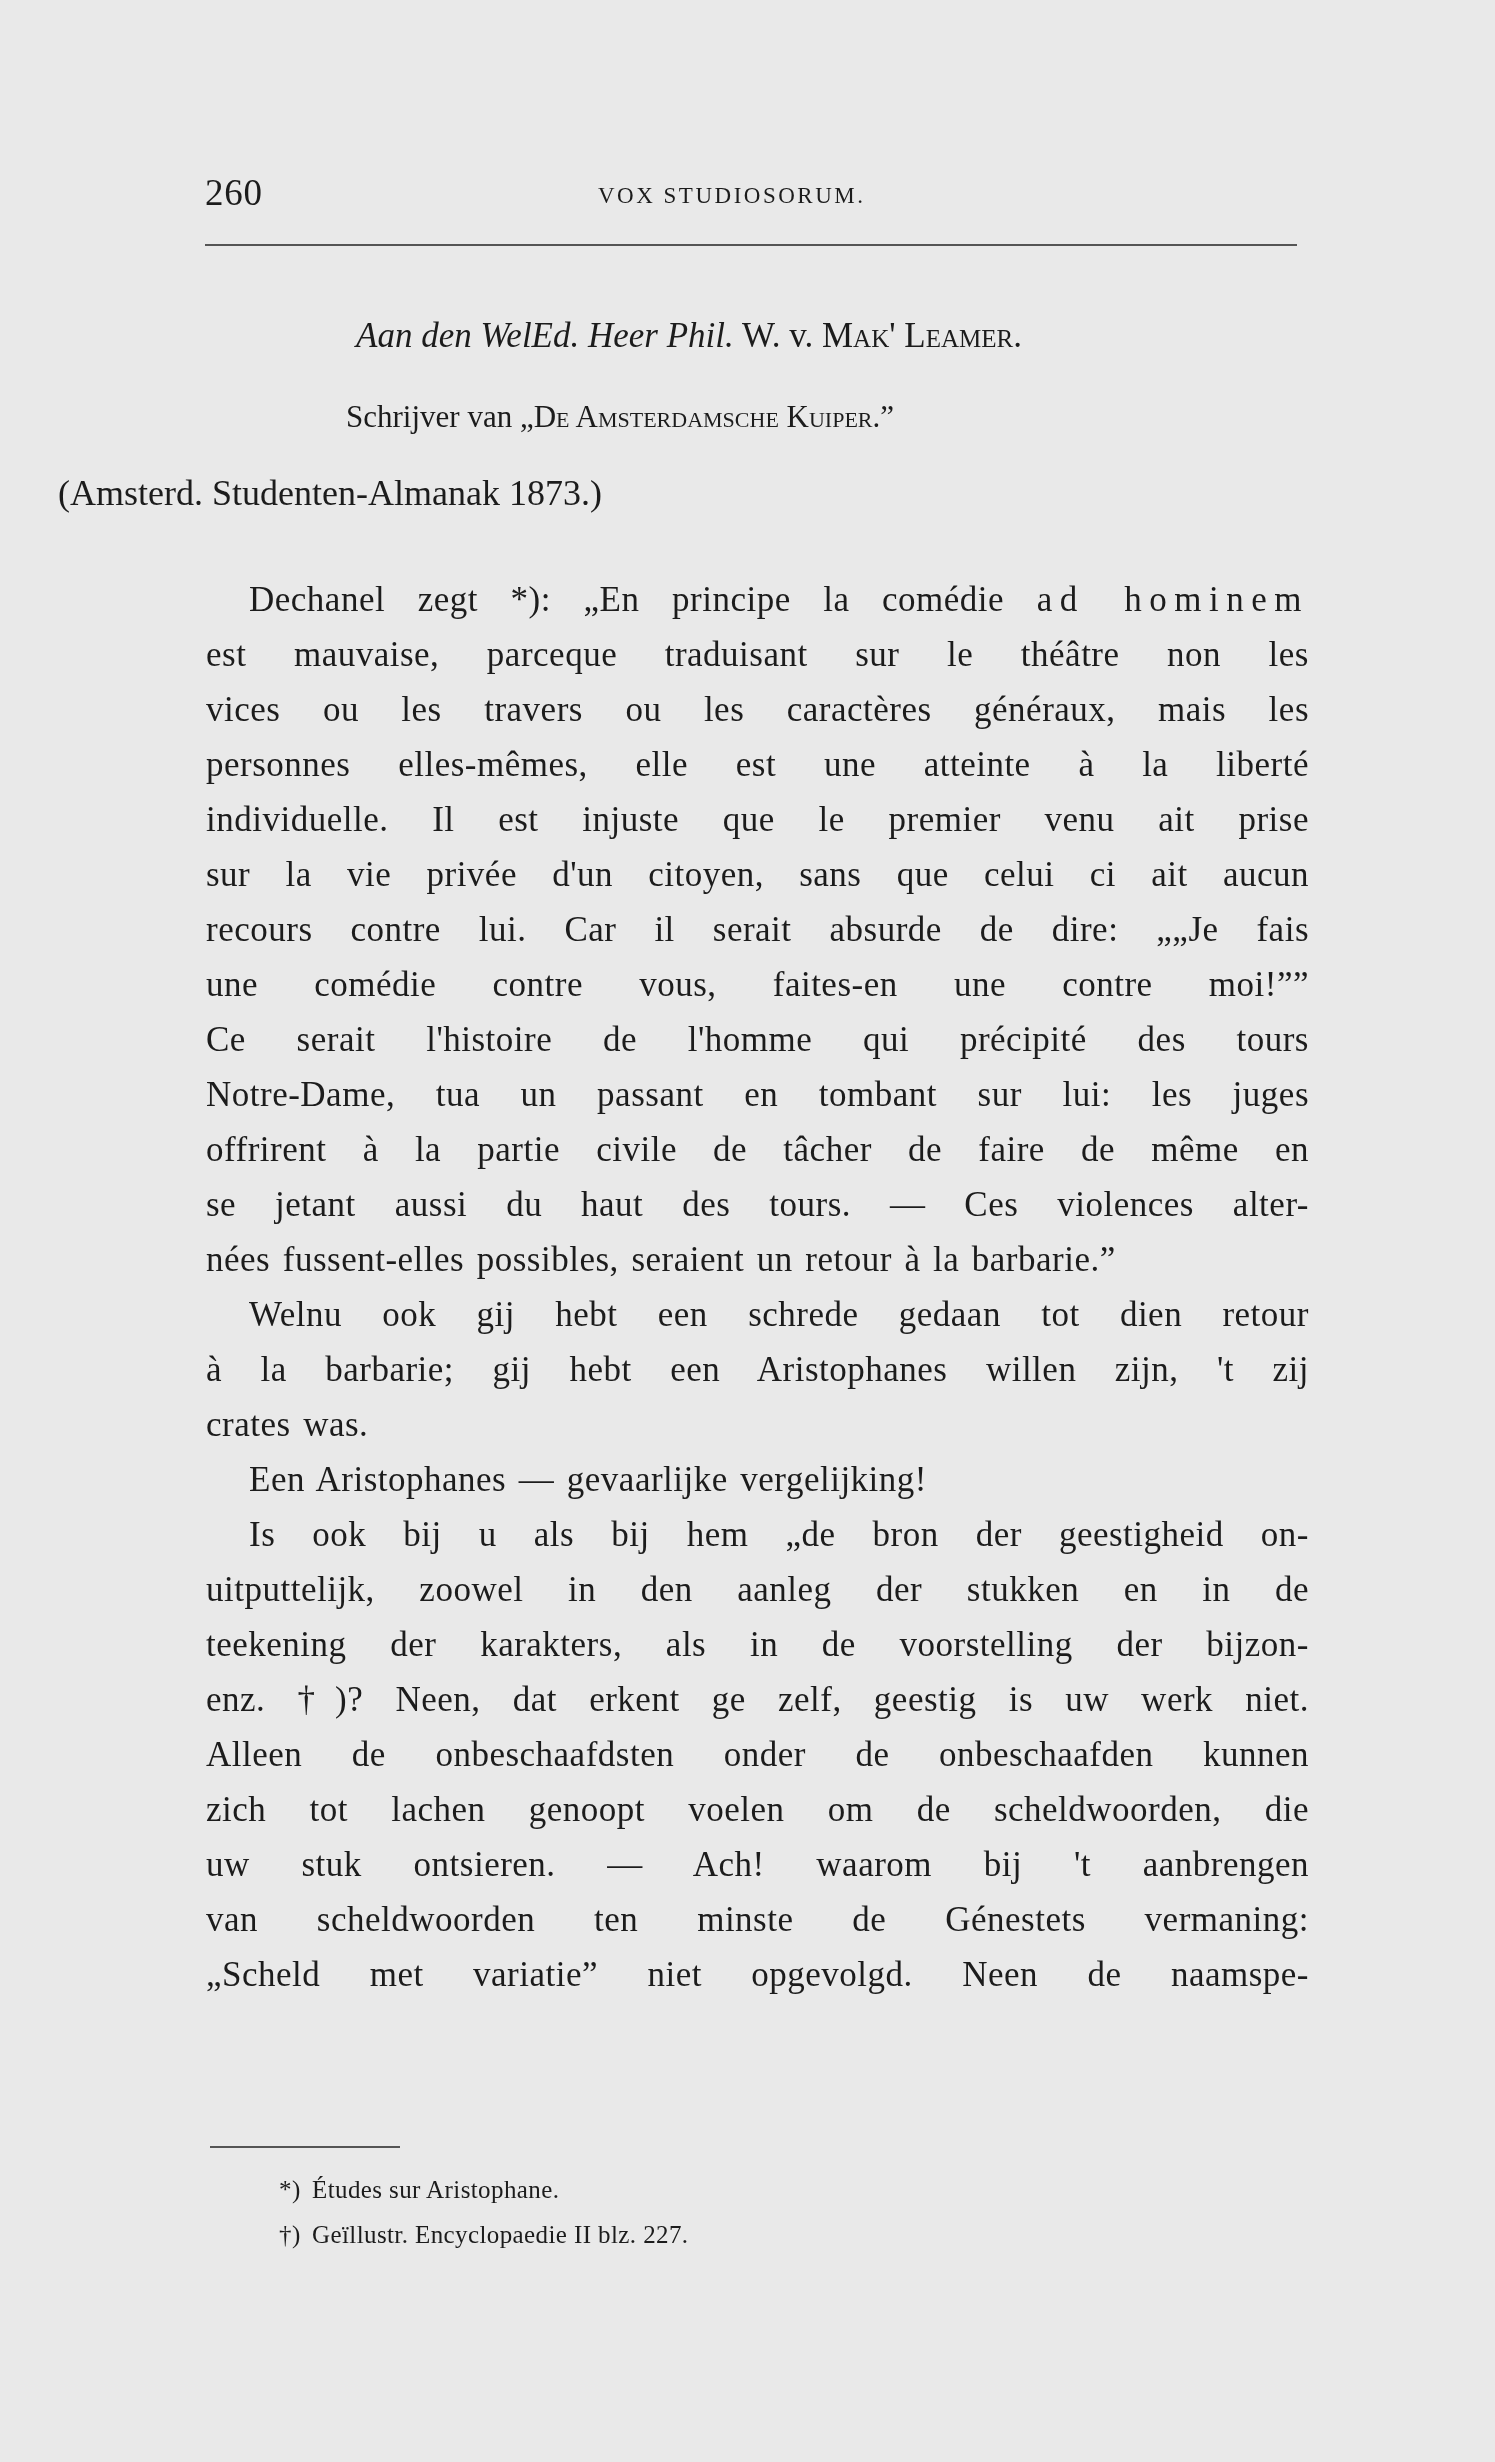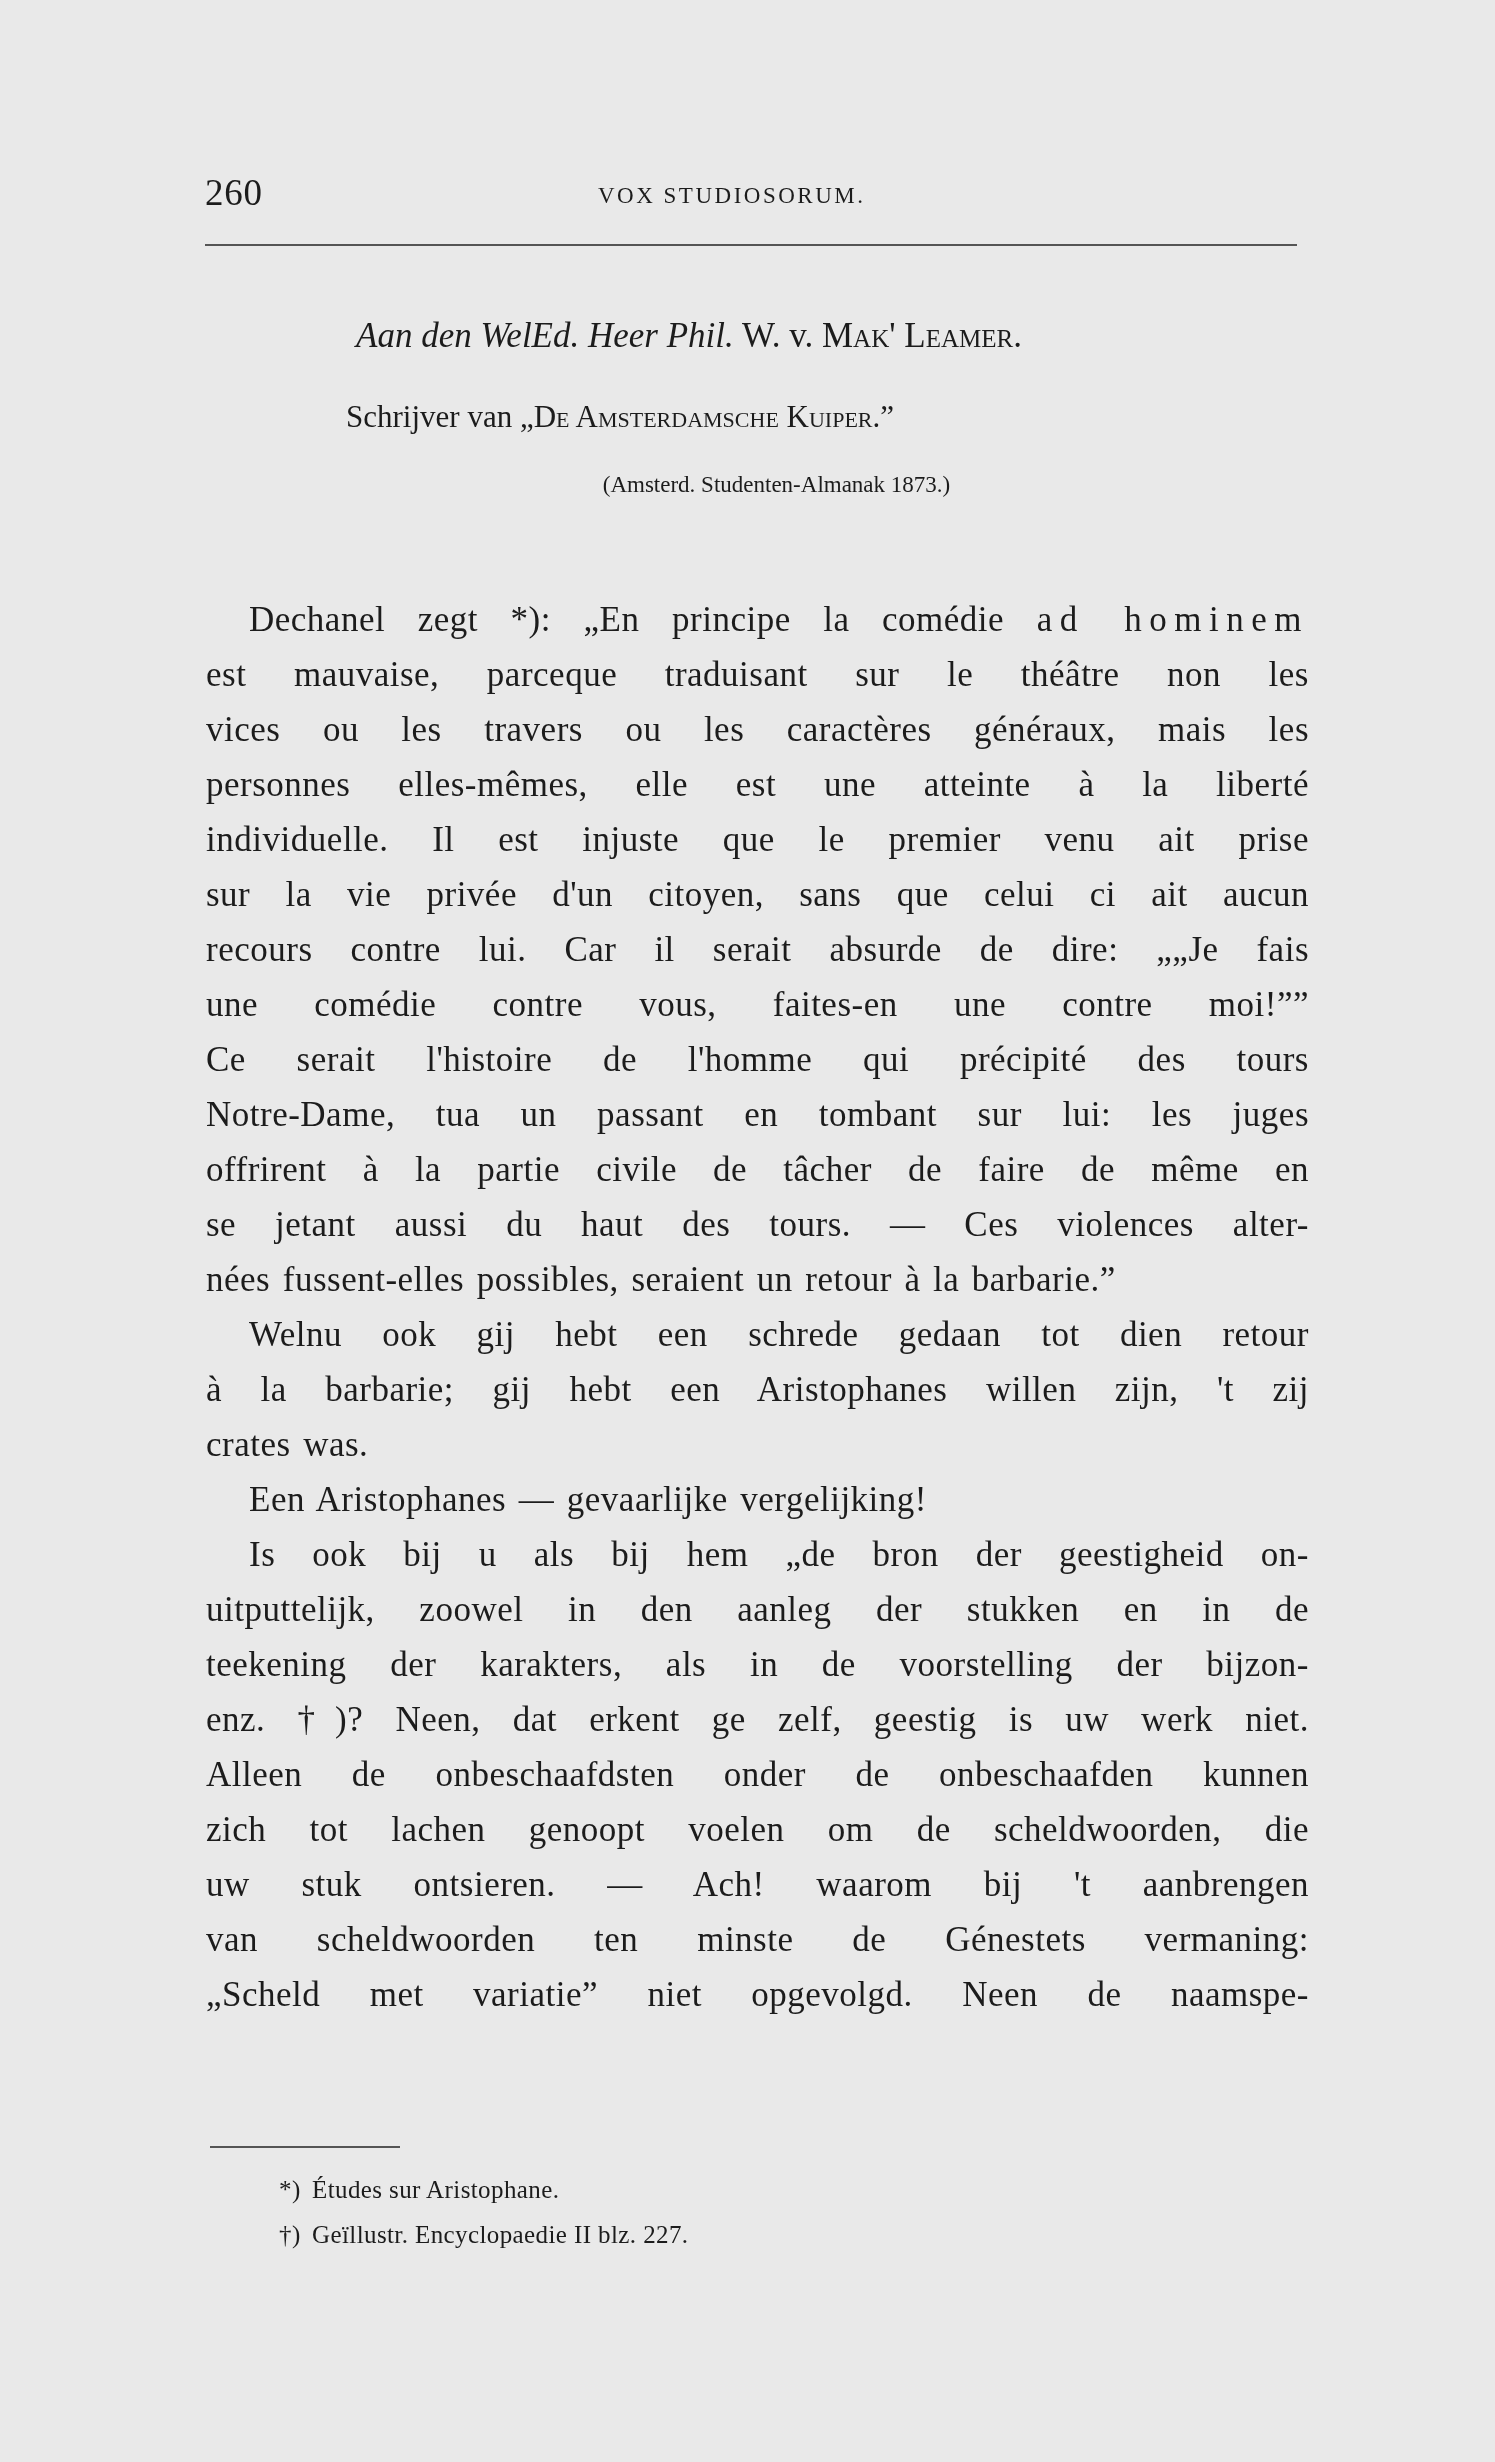--- a/index.html
+++ b/index.html
@@ -54,34 +54,32 @@
     top: 399px;
     font-size: 31px;
     font-family: "Liberation Serif", serif;
     white-space: nowrap;
   }
   .source {
     position: absolute;
     left: 0;
     width: 1495px;
     top: 472px;
-    text-align: center;
-    font-size: 23px;
+    font-size: 36px;
     font-family: "Liberation Serif", serif;
     padding-left: 58px;
     box-sizing: border-box;
   }
   .body-text {
     position: absolute;
     left: 206px;
     top: 572px;
     width: 1103px;
     font-size: 35px;
     font-family: "Liberation Serif", serif;
-    margin-top: 20px;
   }
   .line {
     height: 55px;
     line-height: 55px;
     text-align: justify;
     text-align-last: justify;
     white-space: nowrap;
     overflow: visible;
     letter-spacing: 0.5px;
     word-spacing: 3.3px;

